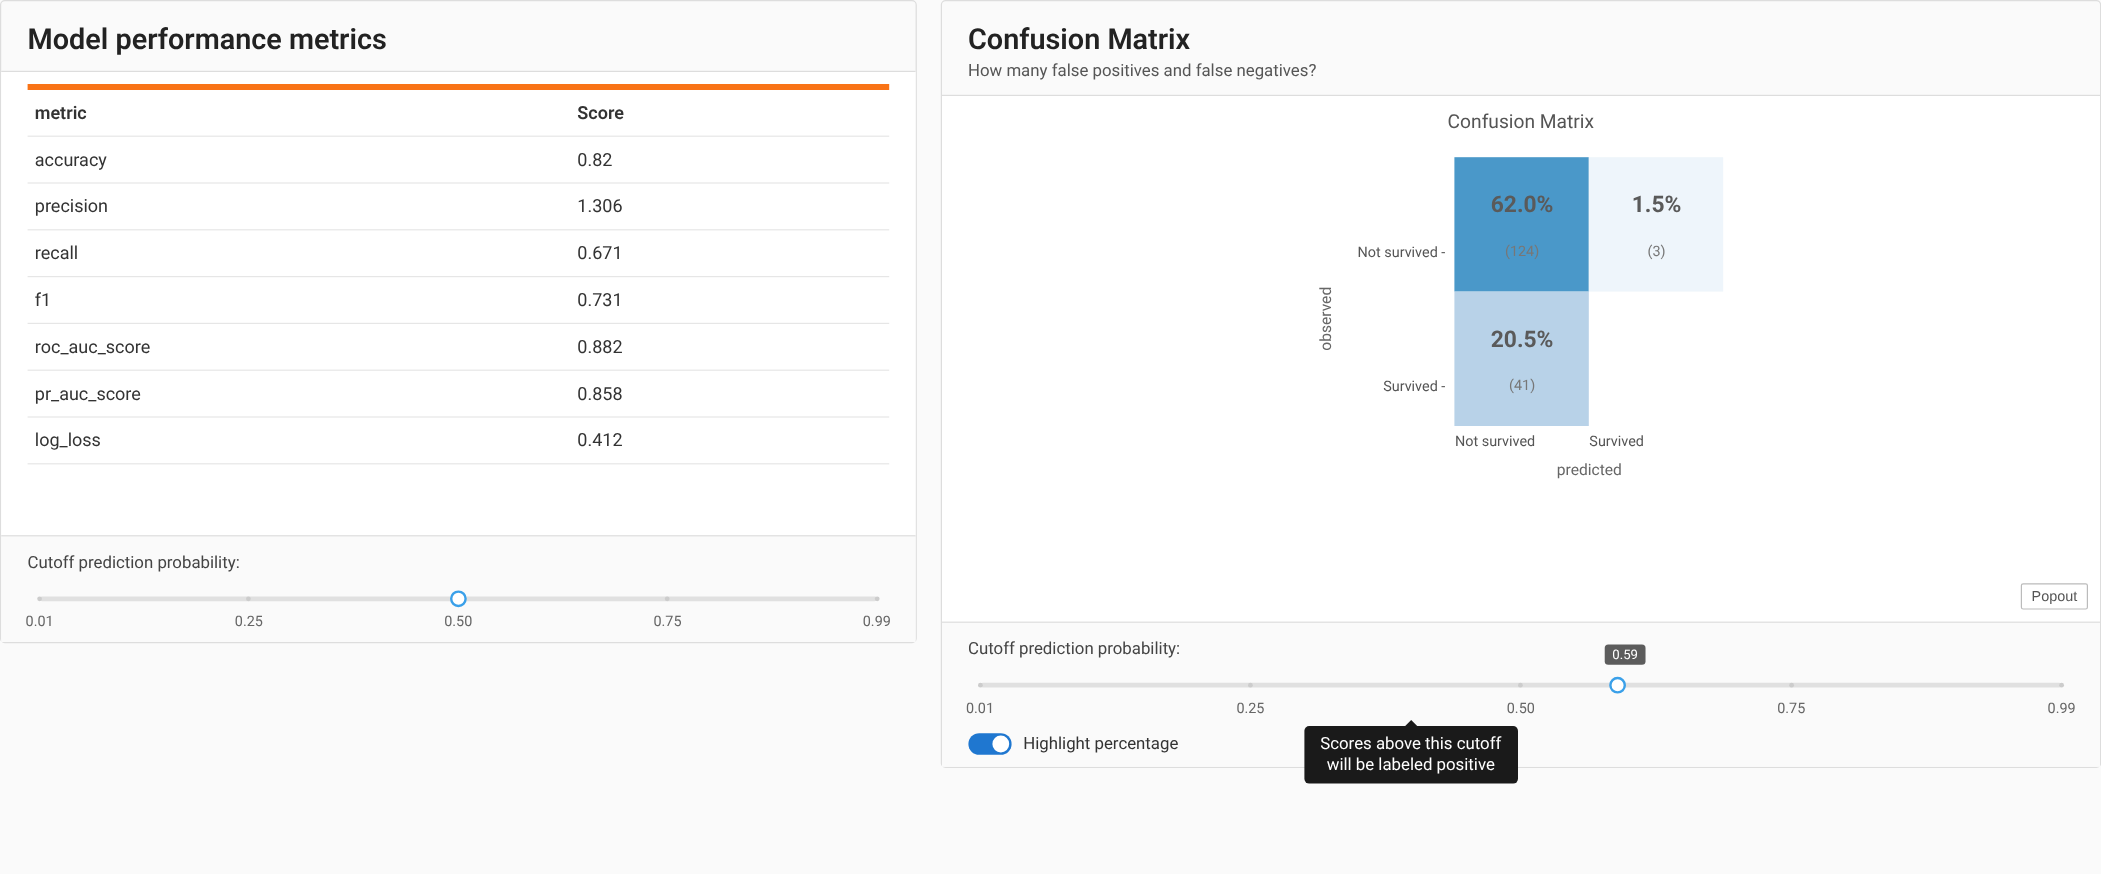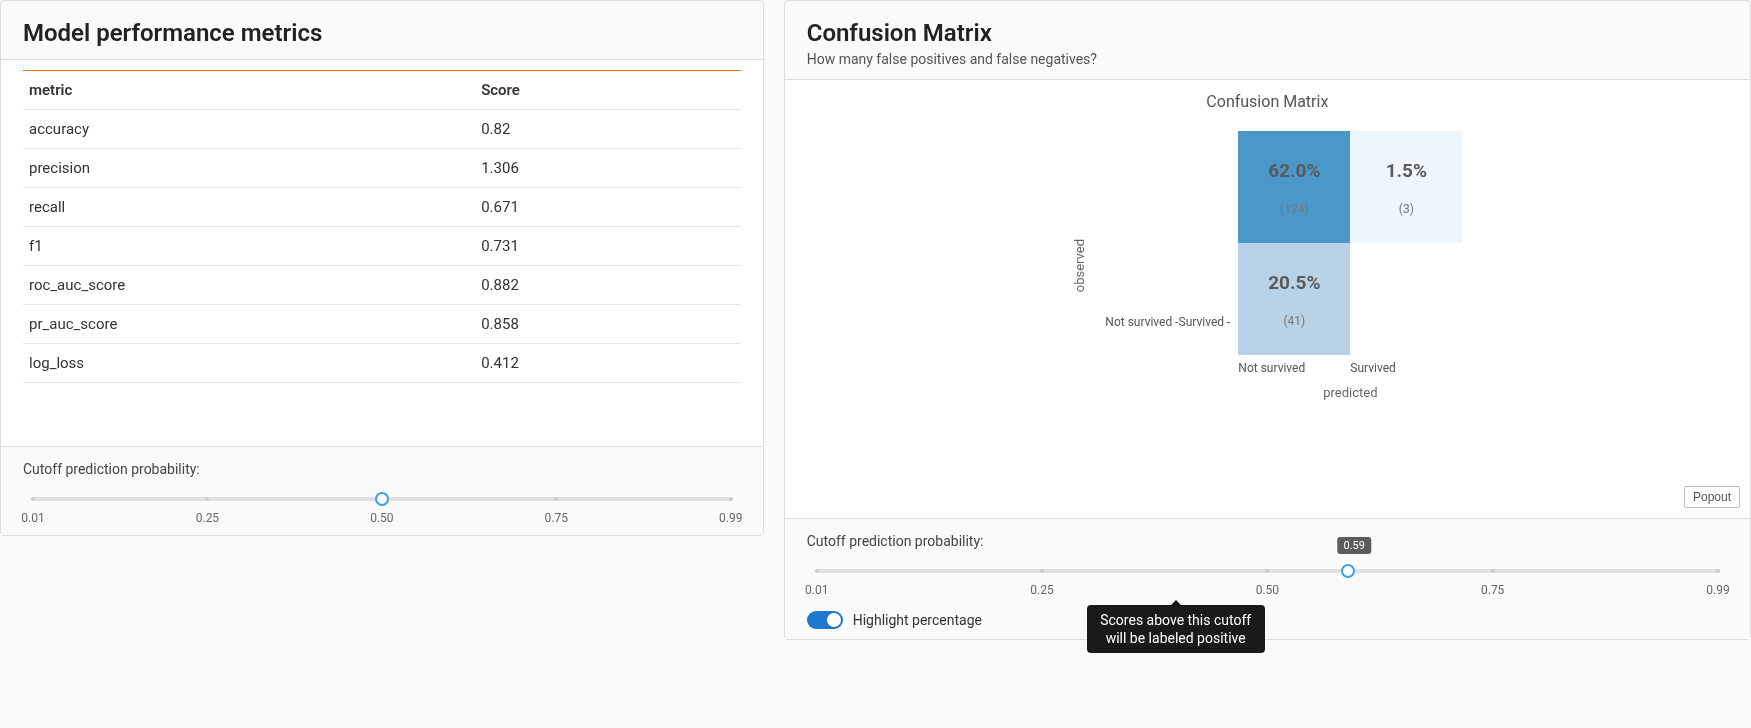--- a/index.html
+++ b/index.html
@@ -63,21 +63,21 @@
       border-collapse: collapse;
       font-size: 15px;
     }
     table.metrics th, table.metrics td {
       text-align: left;
       padding: 10px 6px;
       border-bottom: 1px solid #e6e6e6;
       color: #333;
     }
     table.metrics tr:first-child th {
-      border-top: 1px solid #f97316;
+      border-top: 5px solid #f97316;
       font-weight: 600;
     }
     .col-metric { width: 63%; }
     .col-score { width: 37%; }
 
     
     .slider-label {
       font-size: 14px;
       color: #444;
       margin-bottom: 8px;
@@ -159,20 +159,21 @@
     }
     .cm-ylabel {
       writing-mode: vertical-rl;
       transform: rotate(180deg);
       font-size: 13px;
       color: #666;
       margin-right: 18px;
     }
     .cm-rowlabels {
       display: flex;
+      flex-direction: column;
       justify-content: space-around;
       height: 224px;
       align-items: flex-end;
       margin-right: 8px;
     }
     .cm-rowlabel {
       font-size: 12px;
       color: #555;
       height: 112px;
       display: flex;

